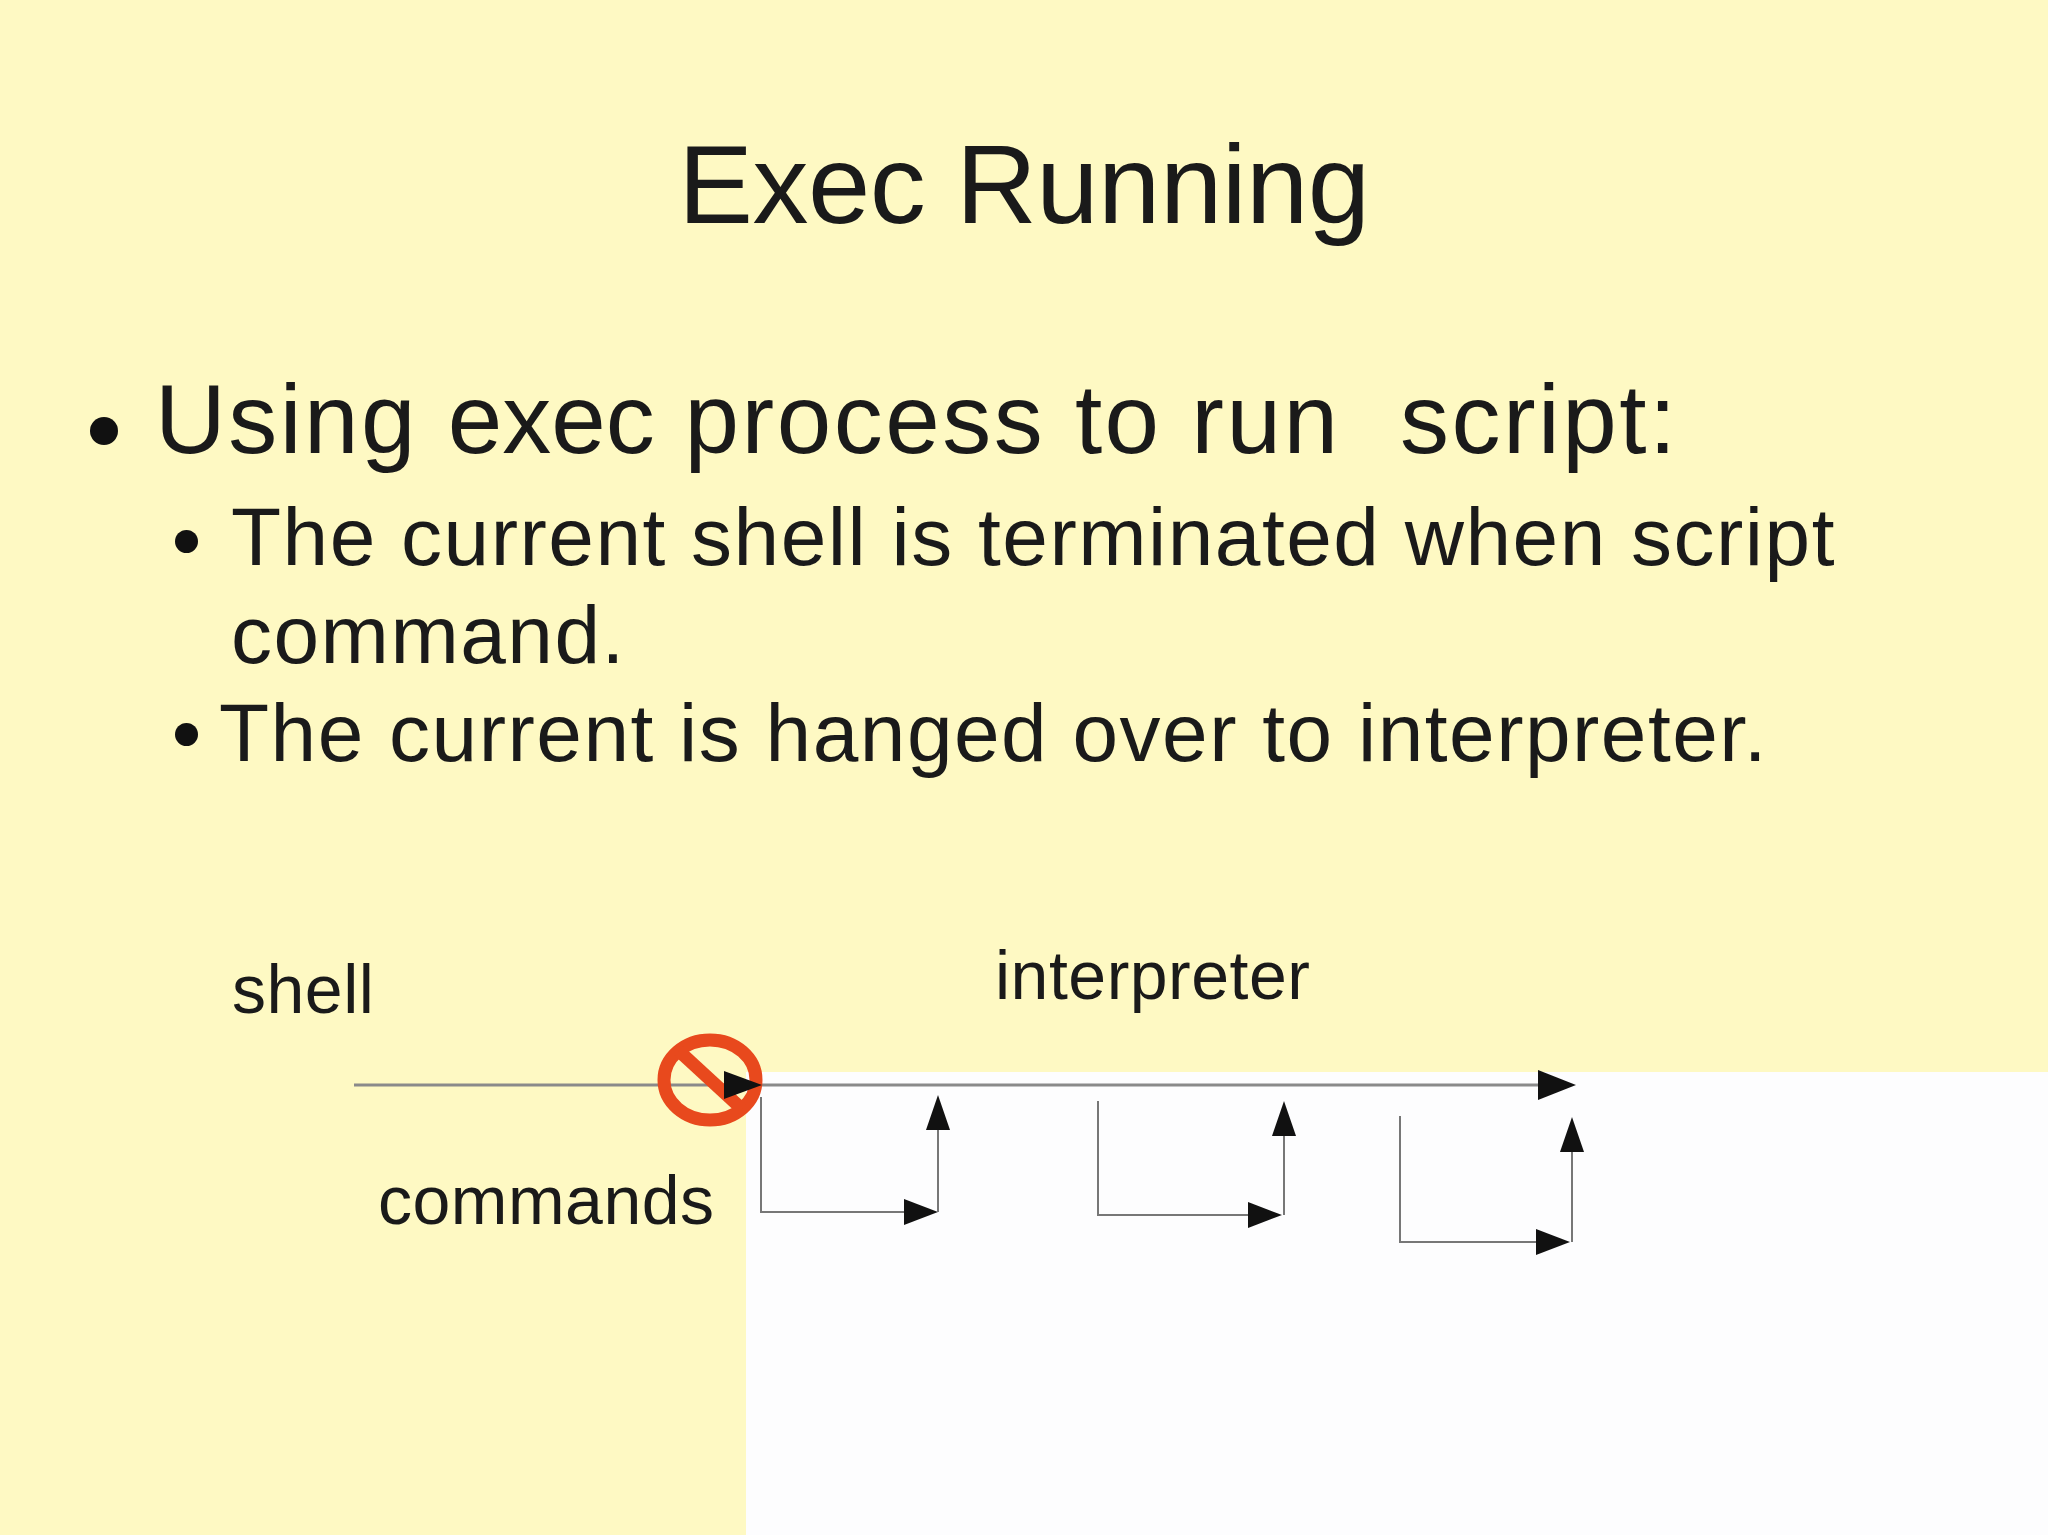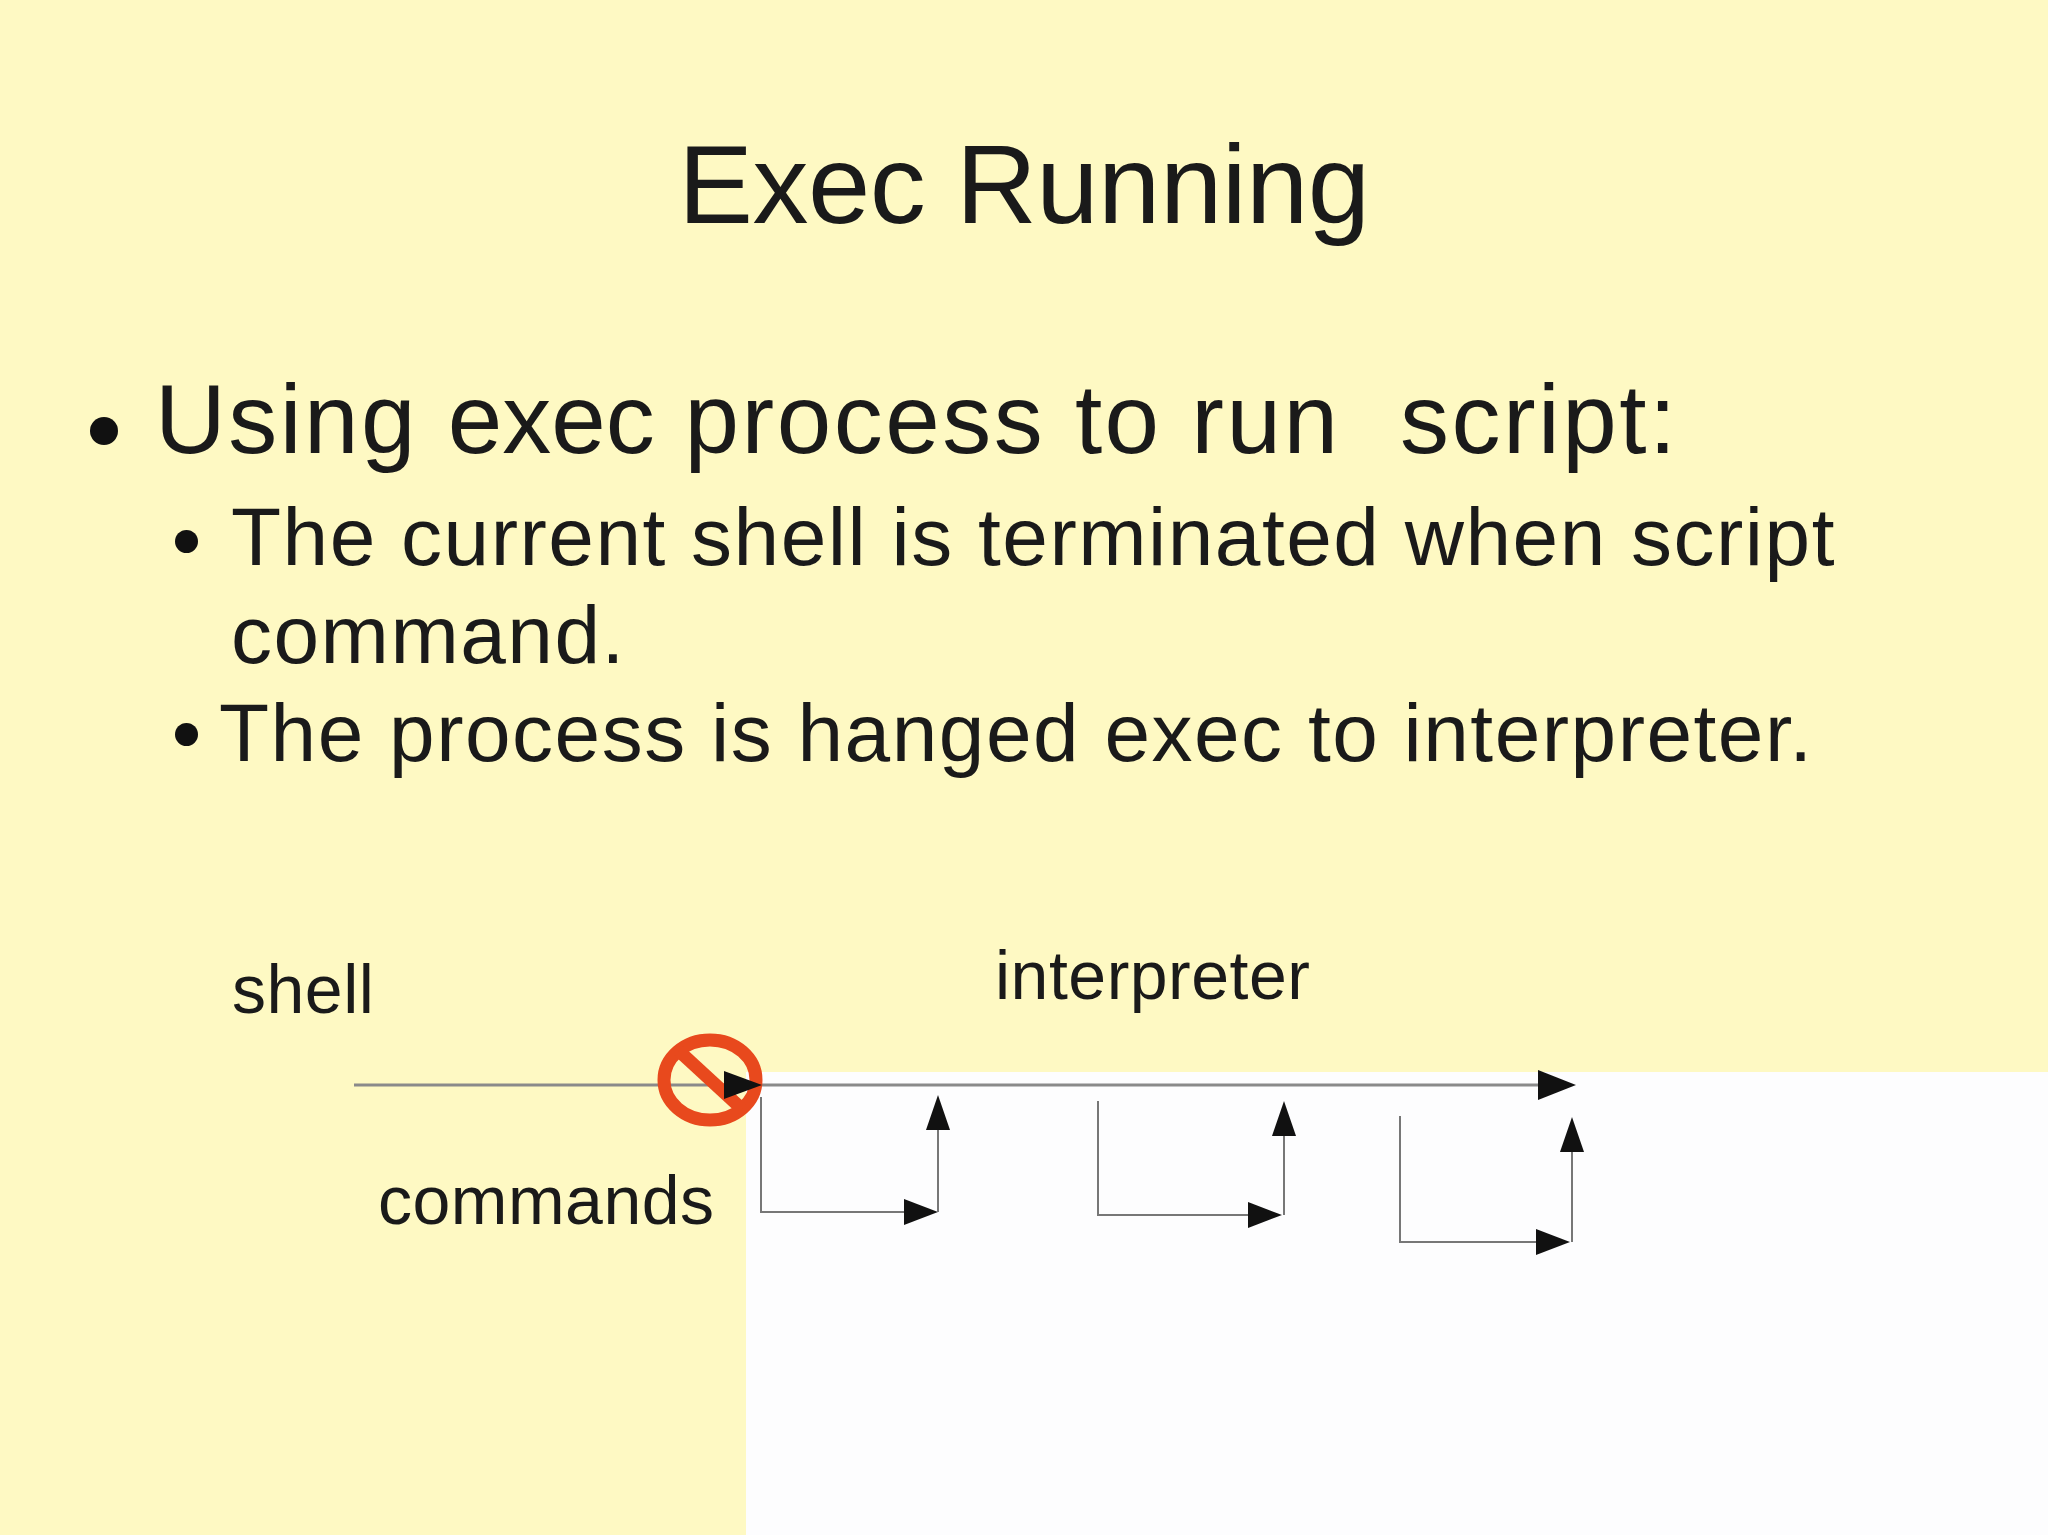--- a/index.html
+++ b/index.html
@@ -98,21 +98,21 @@
   <div class="bullet-main"><span>Using </span><span class="mono">exec</span><span> process to run  script:</span></div>
 
   <div class="dot dot-sub1"></div>
   <div class="sub1">
     <div>The current shell is terminated when script</div>
     <div>command.</div>
   </div>
 
   <div class="dot dot-sub2"></div>
   <div class="sub2">
-    <div>The process is hanged exec to interpreter.</div>
+    <div>The current is hanged over to interpreter.</div>
   </div>
 
   <div class="dia-label lbl-shell">shell</div>
   <div class="dia-label lbl-interpreter">interpreter</div>
   <div class="dia-label lbl-commands">commands</div>
 
   <svg class="diagram-svg" viewBox="0 0 2048 1535" xmlns="http://www.w3.org/2000/svg">
 
     <line x1="354" y1="1085" x2="1560" y2="1085" stroke-width="3" stroke="#8A8A8A"></line>
     <polygon points="1538,1070 1576,1085 1538,1100" fill="#111111"></polygon>

